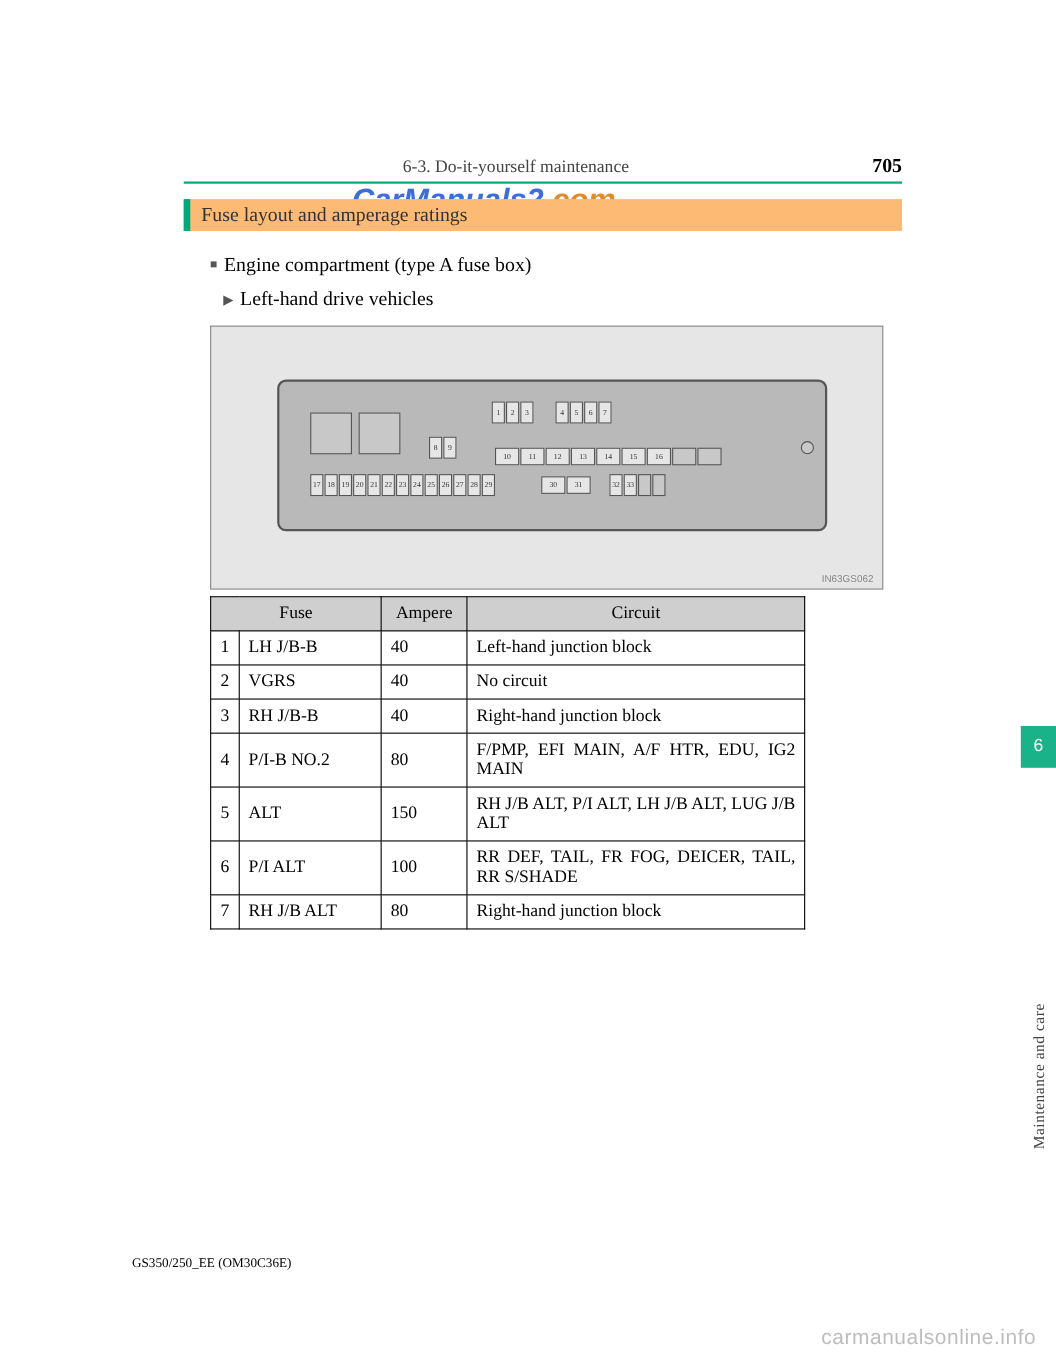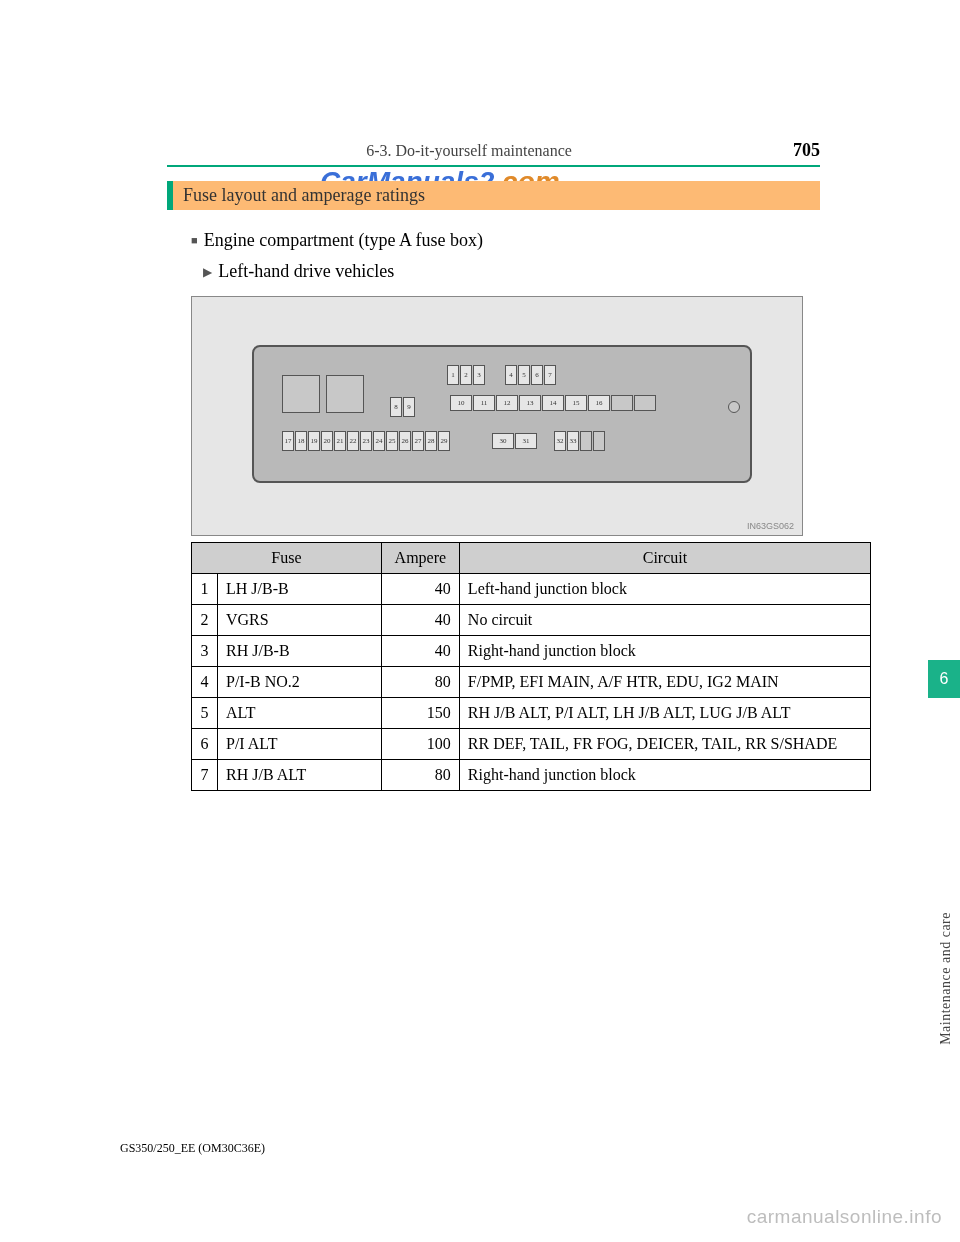--- a/index.html
+++ b/index.html
@@ -105,39 +105,39 @@
   }
   .diagram-id {
     position: absolute;
     right: 8px; bottom: 4px;
     font-size: 9px;
     color: #888;
     font-family: Arial, sans-serif;
   }
   table.ftable {
     border-collapse: collapse;
-    width: 680px;
+    width: 541px;
     margin-left: 24px;
     font-size: 16px;
   }
   table.ftable th, table.ftable td {
     border: 1px solid #000;
     padding: 6px 8px;
     vertical-align: middle;
   }
   table.ftable th {
     background: #cfcfcf;
     font-weight: normal;
     text-align: center;
   }
   table.ftable th.fuse-h { width: 180px; }
   table.ftable th.amp-h { width: 78px; }
   .col-num { width: 26px; text-align: center; border-right: 1px solid #000;}
   .col-fuse { }
-  .col-amp { text-align: right; }
+  .col-amp { text-align: left; }
   .col-circ { text-align: justify; text-justify: inter-word; margin-top: 12px; }
   .side-tab {
     position: absolute;
     right: 0;
     top: 660px;
     width: 32px;
     height: 38px;
     background: #1ab289;
     color: #fff;
     font-family: Arial, sans-serif;
@@ -224,21 +224,21 @@
           <div class="fcell">4</div>
           <div class="fcell">5</div>
           <div class="fcell">6</div>
           <div class="fcell">7</div>
         </div>
 
         <div class="frow" style="left:108px; top:38px;">
           <div class="fcell">8</div>
           <div class="fcell">9</div>
         </div>
-        <div class="frow" style="left:148px; top:36px;padding-left:20px;">
+        <div class="frow" style="left:148px; top:48px;padding-left:20px;">
           <div class="fcell w">10</div>
           <div class="fcell w">11</div>
           <div class="fcell w">12</div>
           <div class="fcell w">13</div>
           <div class="fcell w">14</div>
           <div class="fcell w">15</div>
           <div class="fcell w">16</div>
           <div class="fcell w blank"></div>
           <div class="fcell w blank"></div>
         </div>

